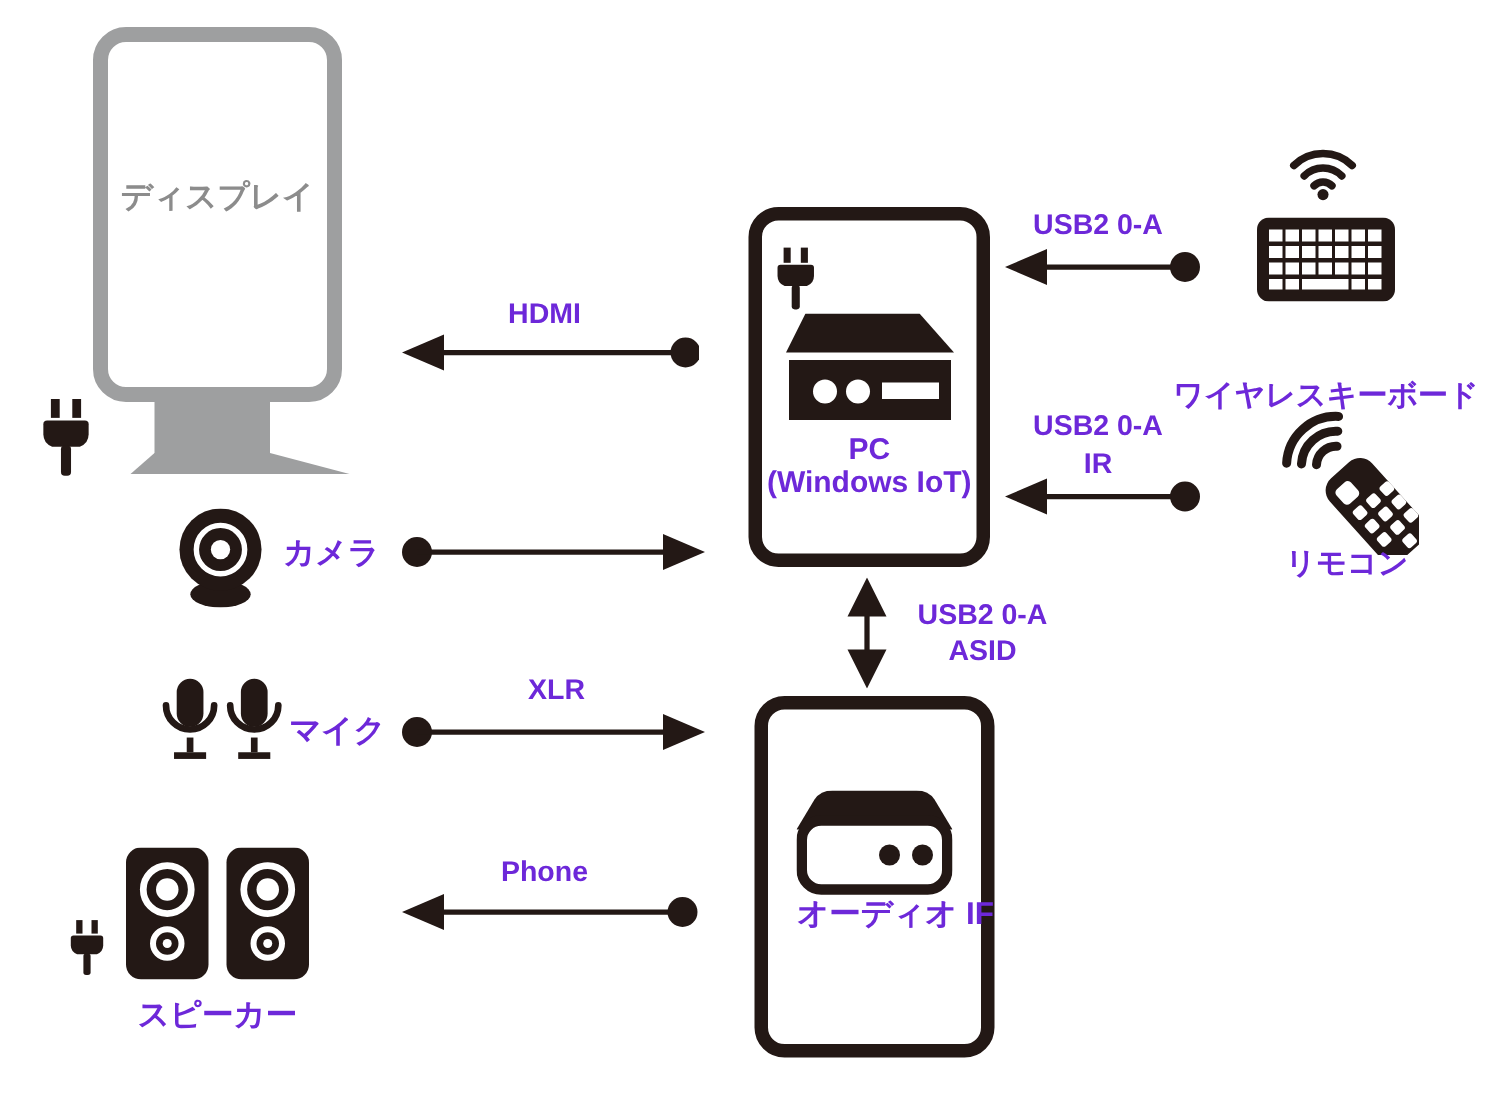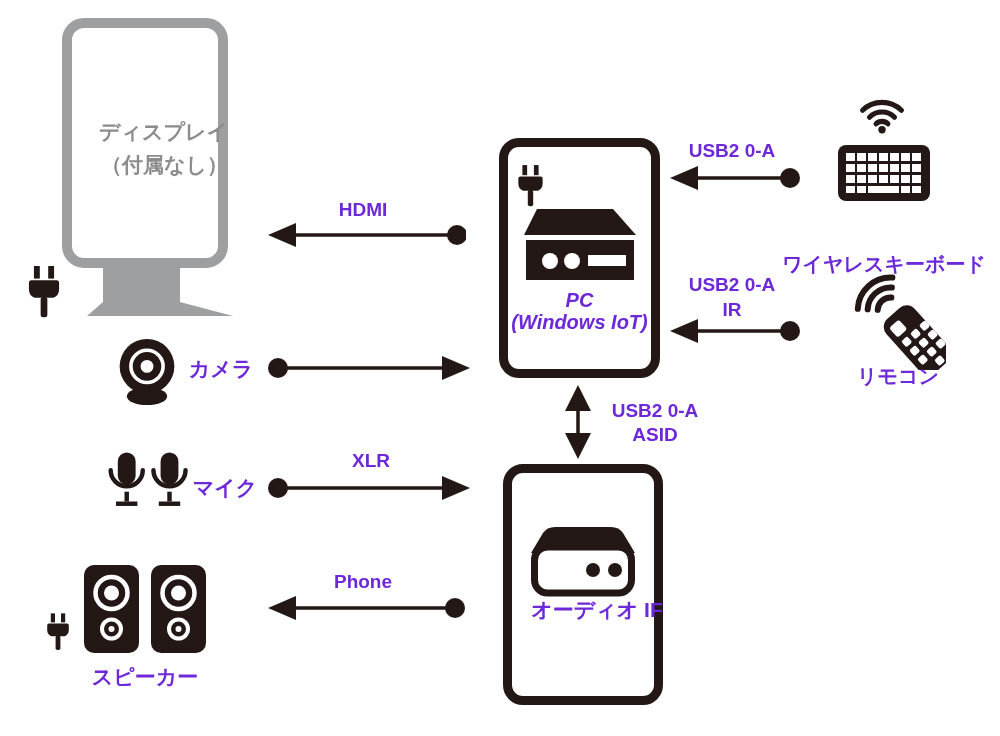--- a/index.html
+++ b/index.html
@@ -15,23 +15,22 @@
   .ink{fill:#231815;}
   .ink-stroke{stroke:#231815;fill:none;}
 </style>
 </head>
 <body>
 
 <div class="canvas">
 
   <div class="abs" style="left:62px;top:18px;width:175px;height:300px;">
     <div style="position:absolute;left:0;top:0;width:166px;height:250px;border:10px solid #9e9fa0;border-radius:22px;background:#fff;box-sizing:border-box;"></div>
-    <div class="lbl gray-lbl" style="left:0;top:98px;width:166px;font-size:21px;line-height:1.55;text-align:right;">
+    <div class="lbl gray-lbl" style="left:0;top:98px;width:166px;font-size:21px;line-height:1.55;">
       <div>ディスプレイ</div>
-      <div>（付属なし）</div>
     </div>
     <svg width="175" height="52" viewBox="0 0 175 52" style="position:absolute;left:0;top:248px;">
       <rect x="41" y="0" width="77" height="38" fill="#9e9fa0"></rect>
       <polygon points="41,36 118,36 171,50 25,50" fill="#9e9fa0"></polygon>
     </svg>
   </div>
 
   <svg width="34" height="52" viewBox="0 0 40 62" style="position:absolute;left:27px;top:266px;">
     <rect class="ink" x="8" y="0" width="7" height="15"></rect>
     <rect class="ink" x="25" y="0" width="7" height="15"></rect>
@@ -53,21 +52,21 @@
     <path class="ink" d="M5 17 h30 a3 3 0 0 1 3 3 v8 q0 7 -7 10 h-22 q-7 -3 -7 -10 v-8 a3 3 0 0 1 3 -3 z"></path>
     <rect class="ink" x="16" y="37" width="8" height="24" rx="3"></rect>
   </svg>
   <svg width="112" height="72" viewBox="0 0 112 72" style="position:absolute;left:524px;top:209px;">
     <polygon class="ink" points="13,0 89,0 112,26 0,26"></polygon>
     <rect class="ink" x="2" y="31" width="108" height="40"></rect>
     <circle cx="26" cy="52" r="8" fill="#fff"></circle>
     <circle cx="48" cy="52" r="8" fill="#fff"></circle>
     <rect x="64" y="46" width="38" height="11" fill="#fff"></rect>
   </svg>
-  <div class="lbl" style="left:499px;top:289px;width:161px;font-size:20px;line-height:22px;font-style:italic;">
+  <div class="lbl" style="left:499px;top:289px;width:161px;font-size:20px;line-height:22px;">
     <div>PC</div>
     <div>(Windows IoT)</div>
   </div>
 
   <div class="lbl conn-lbl" style="left:664px;top:140px;width:136px;">USB2 0-A</div>
   <svg width="136" height="32" viewBox="0 0 136 32" style="position:absolute;left:664px;top:162px;">
     <line class="ink-stroke" x1="34" y1="16" x2="128" y2="16" stroke-width="3.5"></line>
     <polygon class="ink" points="6,16 34,4 34,28"></polygon>
     <circle class="ink" cx="126" cy="16" r="10"></circle>
   </svg>

